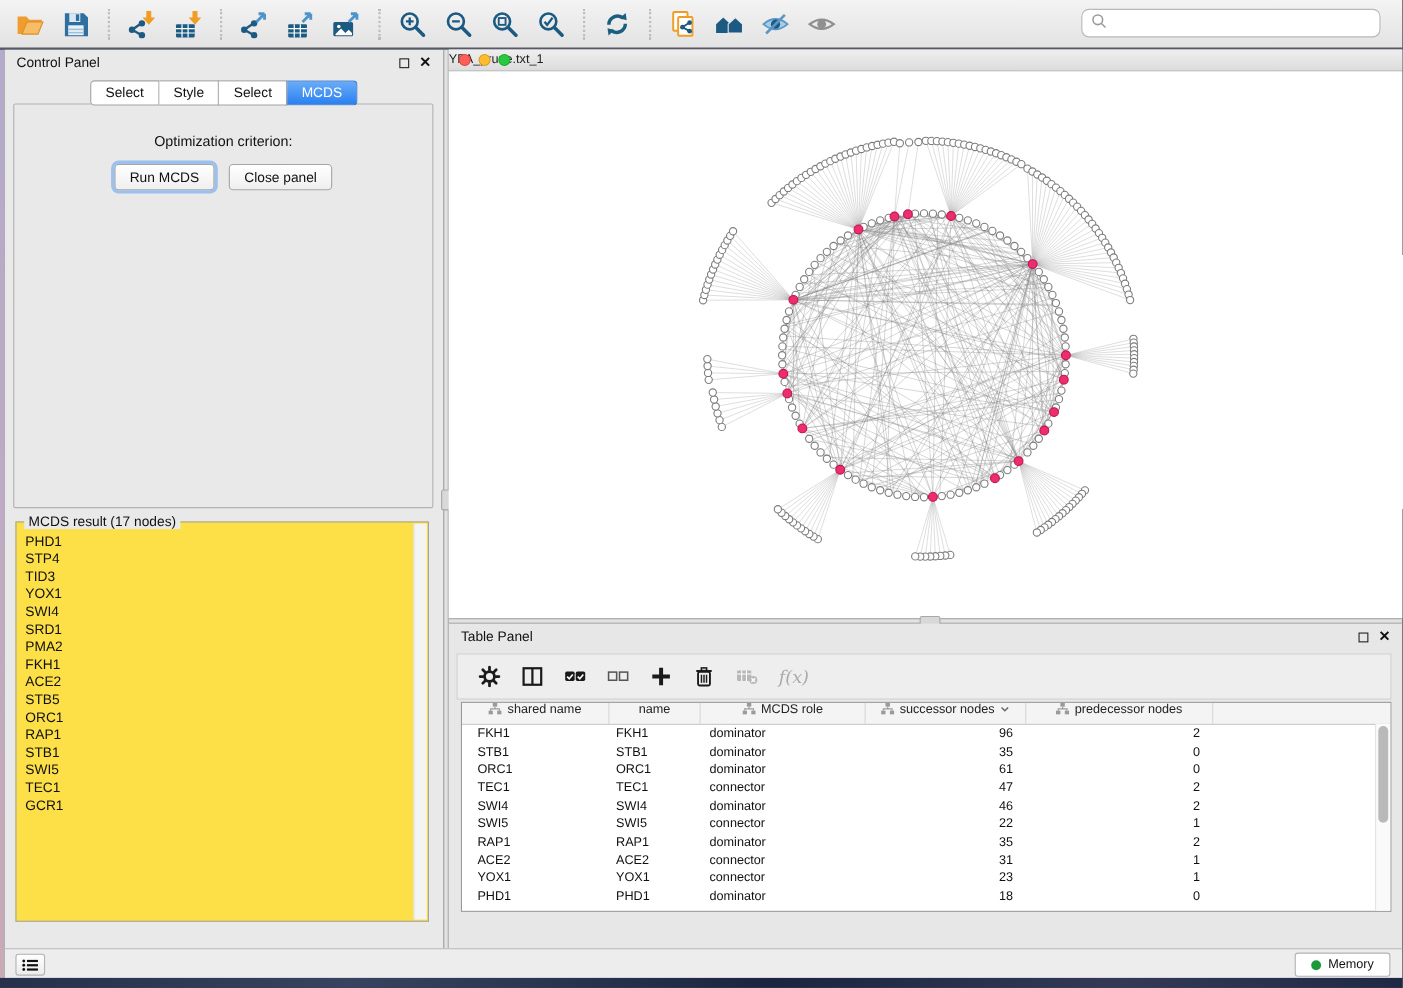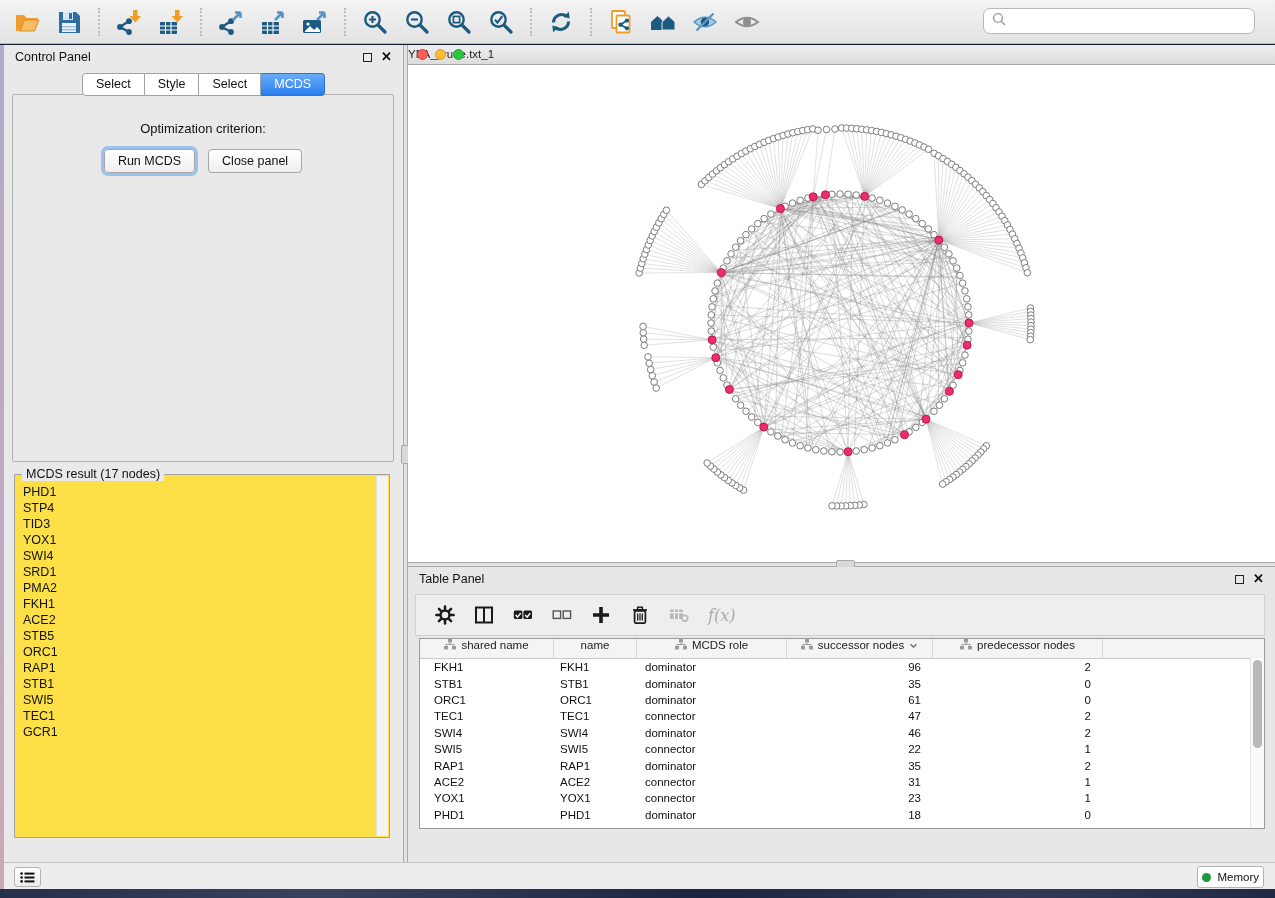--- a/index.html
+++ b/index.html
@@ -90,21 +90,21 @@
   .tb-scroll{position:absolute;right:0;top:19px;bottom:0;width:13px;background:#fafafa;
     border-left:1px solid #e3e3e3}
   .tb-thumb{position:absolute;top:2px;right:2px;width:9px;height:88px;background:#b9b9b9;border-radius:5px}
   .tp-tabs{position:absolute;left:0;right:0;top:267px;display:flex;justify-content:center}
   
   .status-bar{position:absolute;left:4px;top:862px;width:1271px;height:27px;background:#ededed;
     border-top:1px solid #c2c2c2;box-sizing:border-box}
   .menu-btn{position:absolute;left:10px;top:4px;width:27px;height:20px;
     background:linear-gradient(#fff,#ececec);border:1px solid #b3b3b3;border-radius:3px;
     display:flex;align-items:center;justify-content:center;box-sizing:border-box}
-  .memory-btn{position:absolute;right:11px;top:3px;height:22px;padding:0 4px;background:#fff;
+  .memory-btn{position:absolute;right:11px;top:3px;height:22px;padding:0 14px;background:#fff;
     border:1px solid #b3b3b3;border-radius:3px;display:flex;align-items:center;gap:6px;
     font-size:11.5px;box-sizing:border-box;color:#111}
   .mem-dot{width:9px;height:9px;border-radius:50%;background:#1f9a3a}
 </style>
 </head>
 <body>
 
 <div id="root">
 
   <div class="desktop-bottom"></div>

